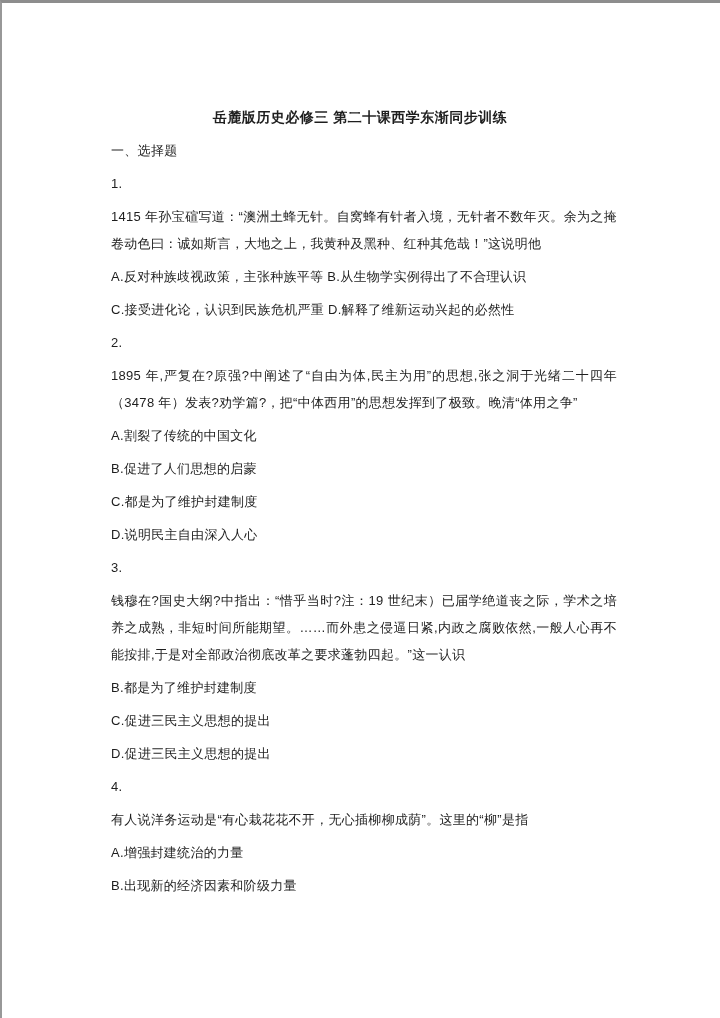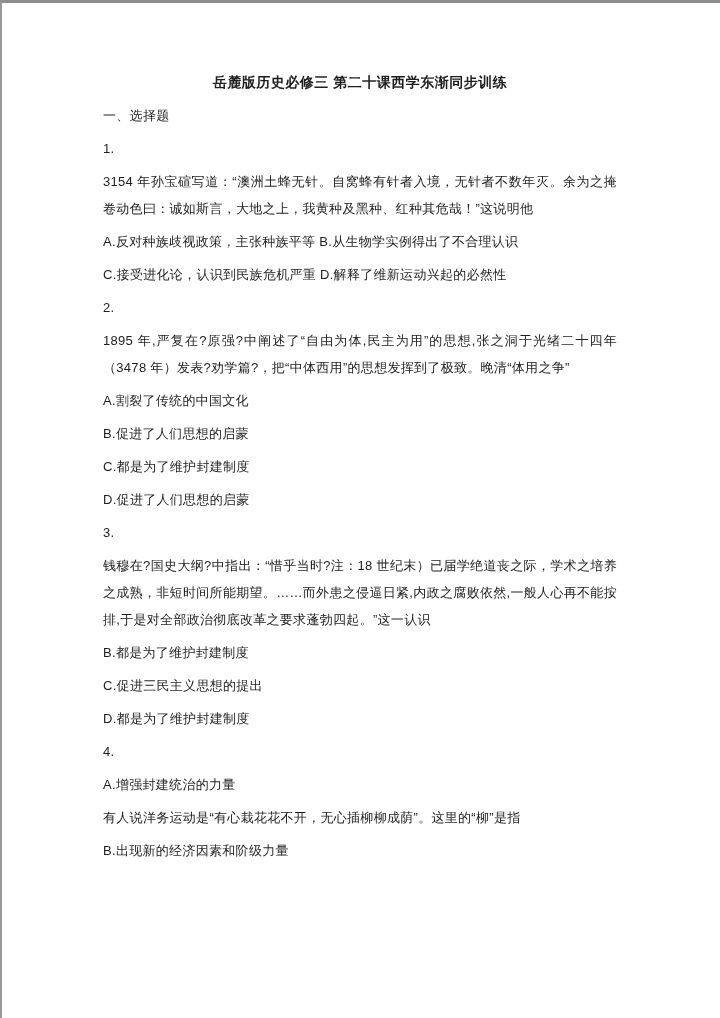--- a/index.html
+++ b/index.html
@@ -14,68 +14,68 @@
     box-sizing: border-box;
     background: #ffffff;
     border-top: 3px solid #8d8d8d;
     border-left: 2px solid #989898;
     overflow: hidden;
     font-family: "Liberation Sans", "DejaVu Sans", sans-serif;
     color: #1e1e1e;
   }
   .content {
     box-sizing: border-box;
-    padding: 66px 103px 0 101px;
+    padding: 101px 103px 0 101px;
   }
   .doc-title {
     font-size: 14px;
     font-weight: bold;
     text-align: center;
     line-height: 27px;
     margin: 0 0 6px 0;
     letter-spacing: 0.5px;
   }
   .para {
     font-size: 13px;
     line-height: 27px;
-    margin: 0 0 6px 0;
+    margin: 0 0 6px 8px;
     text-align: left;
     letter-spacing: 0.3px;
   }
   .stem {
     text-align: justify;
   }
 </style>
 </head>
 <body>
 
 <div class="page">
   <div class="content">
 
     <h1 class="doc-title">岳麓版历史必修三 第二十课西学东渐同步训练</h1>
 
     <p class="para">一、选择题</p>
 
     <p class="para">1.</p>
-    <p class="para stem">3154 年孙宝碹写道：“澳洲土蜂无针。自窝蜂有针者入境，无针者不数年灭。余为之掩卷动色曰：诚如斯言，大地之上，我黄种及黑种、红种其危哉！”这说明他</p>
+    <p class="para stem">1415 年孙宝碹写道：“澳洲土蜂无针。自窝蜂有针者入境，无针者不数年灭。余为之掩卷动色曰：诚如斯言，大地之上，我黄种及黑种、红种其危哉！”这说明他</p>
     <p class="para">A.反对种族歧视政策，主张种族平等 B.从生物学实例得出了不合理认识</p>
     <p class="para">C.接受进化论，认识到民族危机严重 D.解释了维新运动兴起的必然性</p>
 
     <p class="para">2.</p>
     <p class="para stem">1895 年,严复在?原强?中阐述了“自由为体,民主为用”的思想,张之洞于光绪二十四年（3478 年）发表?劝学篇?，把“中体西用”的思想发挥到了极致。晚清“体用之争”</p>
     <p class="para">A.割裂了传统的中国文化</p>
     <p class="para">B.促进了人们思想的启蒙</p>
     <p class="para">C.都是为了维护封建制度</p>
-    <p class="para">D.促进了人们思想的启蒙</p>
+    <p class="para">D.说明民主自由深入人心</p>
 
     <p class="para">3.</p>
-    <p class="para stem">钱穆在?国史大纲?中指出：“惜乎当时?注：18 世纪末）已届学绝道丧之际，学术之培养之成熟，非短时间所能期望。……而外患之侵逼日紧,内政之腐败依然,一般人心再不能按排,于是对全部政治彻底改革之要求蓬勃四起。”这一认识</p>
+    <p class="para stem">钱穆在?国史大纲?中指出：“惜乎当时?注：19 世纪末）已届学绝道丧之际，学术之培养之成熟，非短时间所能期望。……而外患之侵逼日紧,内政之腐败依然,一般人心再不能按排,于是对全部政治彻底改革之要求蓬勃四起。”这一认识</p>
     <p class="para">B.都是为了维护封建制度</p>
     <p class="para">C.促进三民主义思想的提出</p>
-    <p class="para">D.都是为了维护封建制度</p>
+    <p class="para">D.促进三民主义思想的提出</p>
 
     <p class="para">4.</p>
+    <p class="para stem">有人说洋务运动是“有心栽花花不开，无心插柳柳成荫”。这里的“柳”是指</p>
     <p class="para">A.增强封建统治的力量</p>
-    <p class="para stem">有人说洋务运动是“有心栽花花不开，无心插柳柳成荫”。这里的“柳”是指</p>
     <p class="para">B.出现新的经济因素和阶级力量</p>
 
   </div>
 </div>
 
 </body></html>

